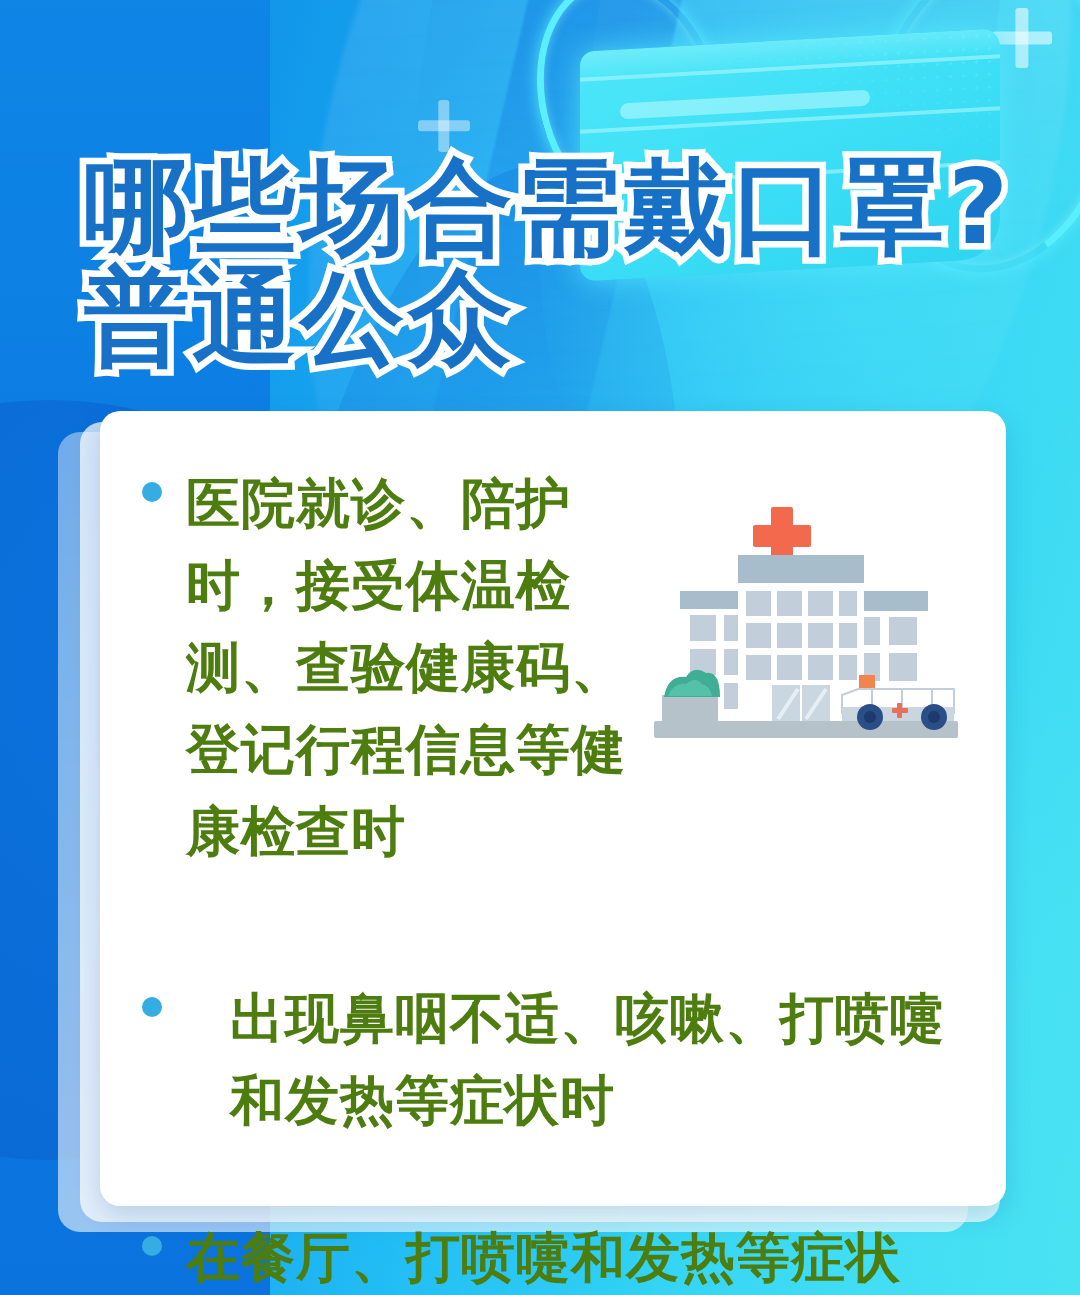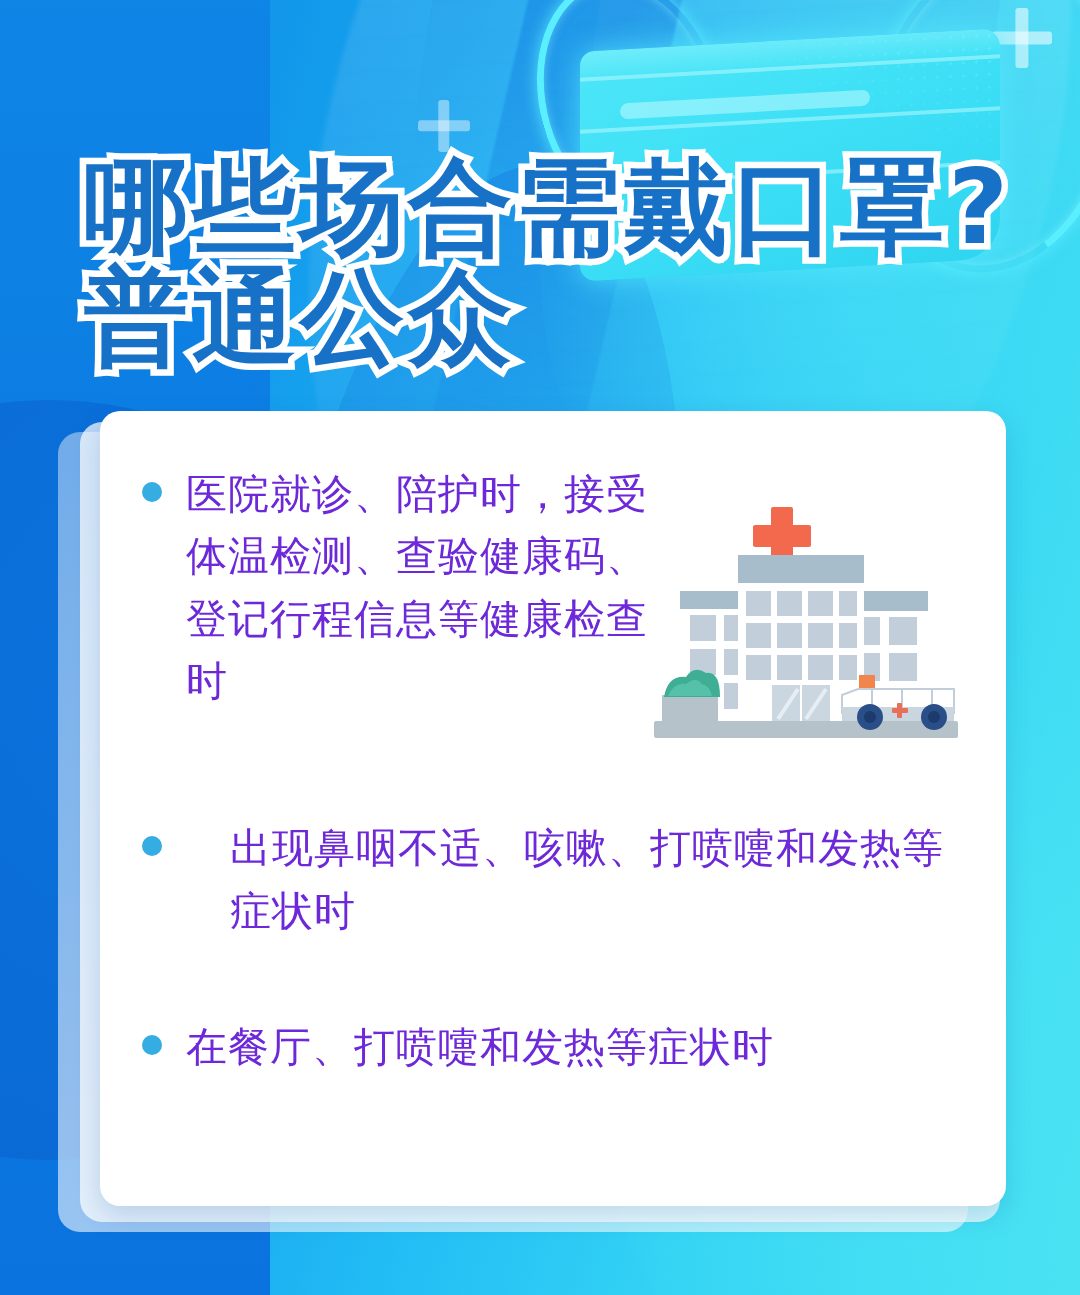--- a/index.html
+++ b/index.html
@@ -170,23 +170,23 @@
   }
 
   
   .bullets { position:relative; padding:52px 40px 0 42px; }
   .bullet-row { display:flex; align-items:flex-start; }
   .dot {
     width:20px; height:20px; border-radius:50%;
     background:#35ADE2; flex:0 0 20px; margin-top:19px; margin-right:24px;
   }
   .btext {
-    color:#6d28d9;
-    font-weight:normal;
-    font-size:41px;
+    color:#4d7c0f;
+    font-weight:bold;
+    font-size:54px;
     line-height:1.52;
     letter-spacing:1px;
   }
   .b1 { width:470px; }
   .b2 { width:740px; }
   .b3 { width:760px; }
 
   .row2 { margin-top:105px;gap:44px; }
   .row3 { margin-top:74px; }
 

